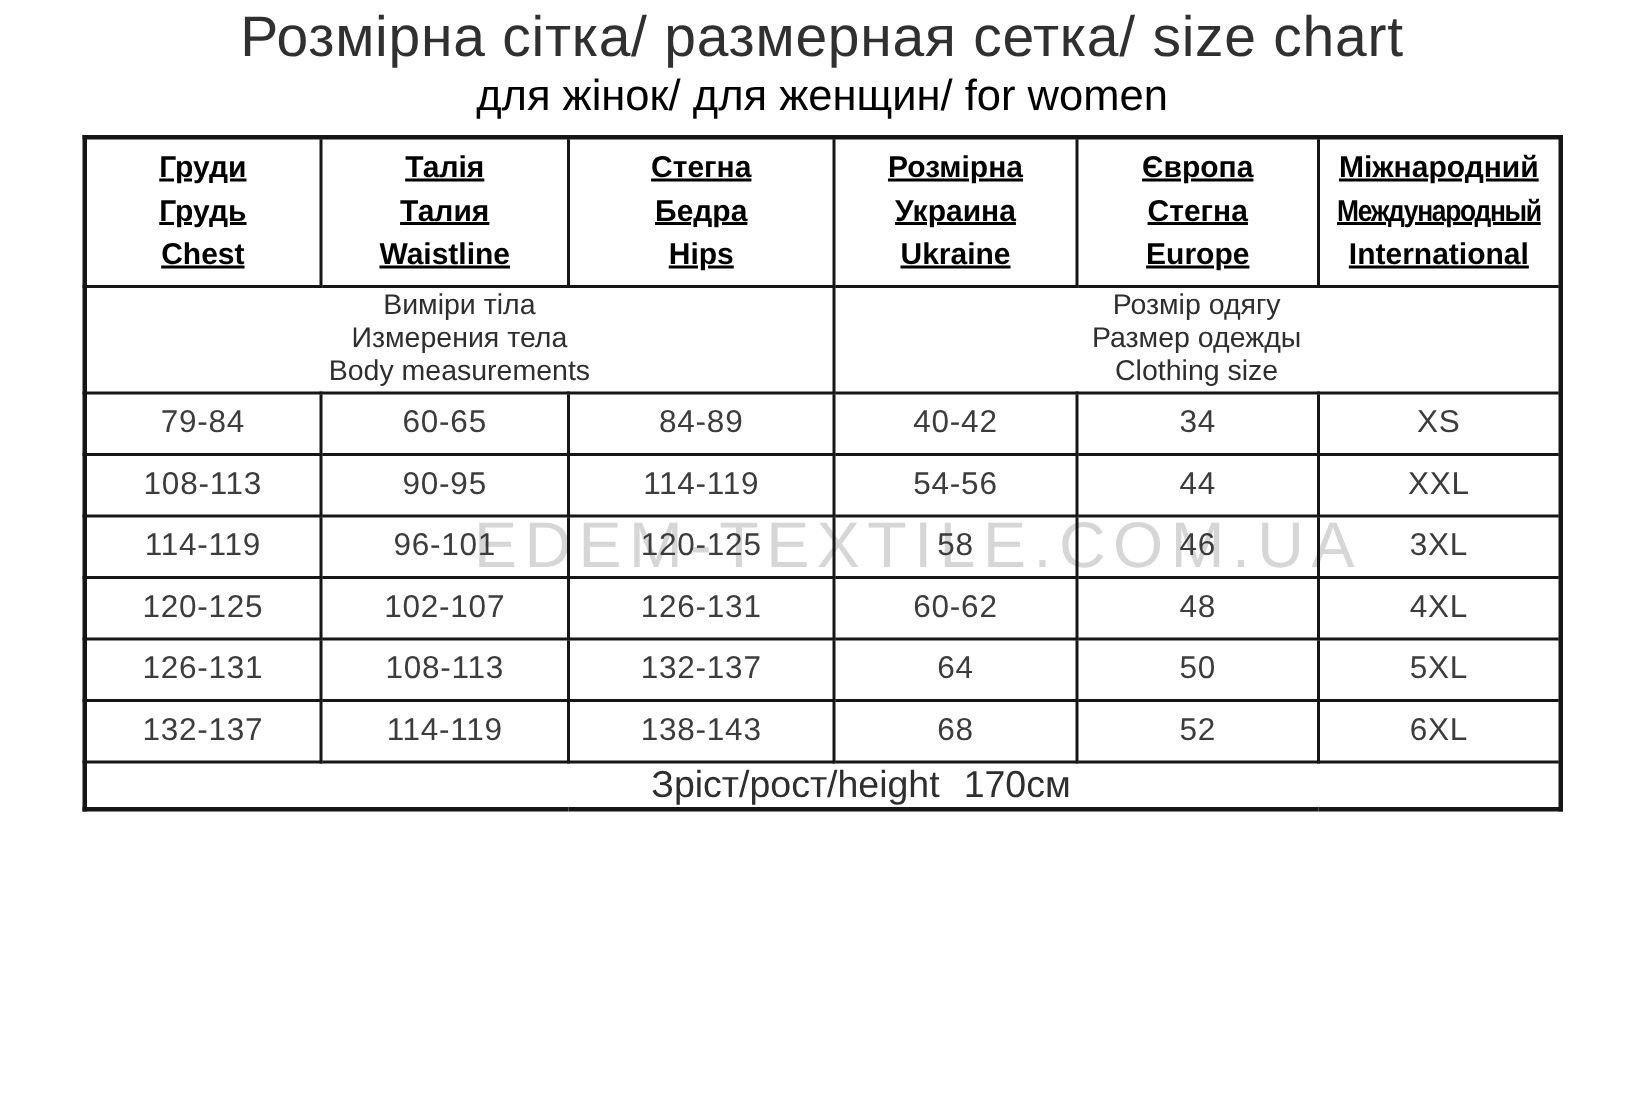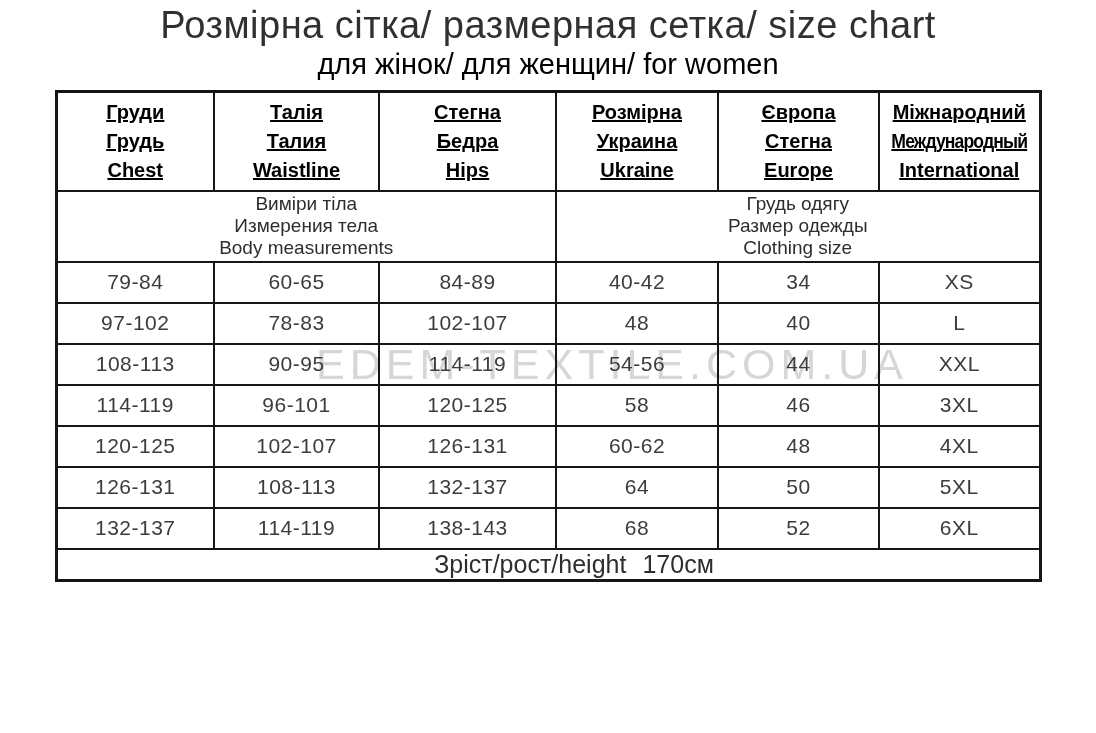--- a/index.html
+++ b/index.html
@@ -145,43 +145,35 @@
     </th>
   </tr>
 
   <tr class="group-row">
     <td colspan="3">
       <span class="line">Виміри тіла</span>
       <span class="line">Измерения тела</span>
       <span class="line">Body measurements</span>
     </td>
     <td colspan="3">
-      <span class="line">Грудь одягу</span>
+      <span class="line">Розмір одягу</span>
       <span class="line">Размер одежды</span>
       <span class="line">Clothing size</span>
     </td>
   </tr>
 
   <tr class="data-row">
     <td>79-84</td>
     <td>60-65</td>
     <td>84-89</td>
     <td>40-42</td>
     <td>34</td>
     <td>XS</td>
   </tr>
   <tr class="data-row">
-    <td>97-102</td>
-    <td>78-83</td>
-    <td>102-107</td>
-    <td>48</td>
-    <td>40</td>
-    <td>L</td>
-  </tr>
-  <tr class="data-row">
     <td>108-113</td>
     <td>90-95</td>
     <td>114-119</td>
     <td>54-56</td>
     <td>44</td>
     <td>XXL</td>
   </tr>
   <tr class="data-row">
     <td>114-119</td>
     <td>96-101</td>

